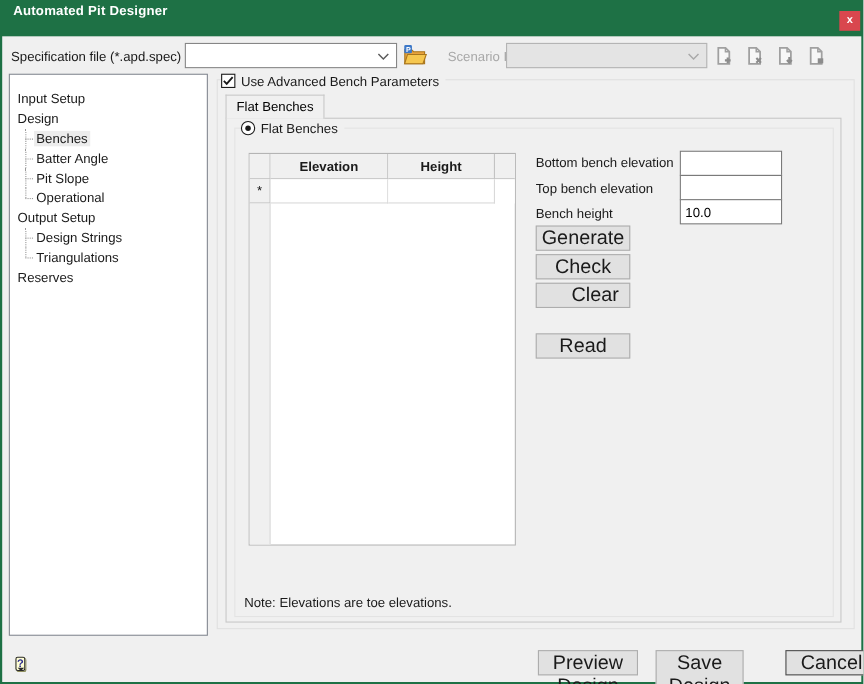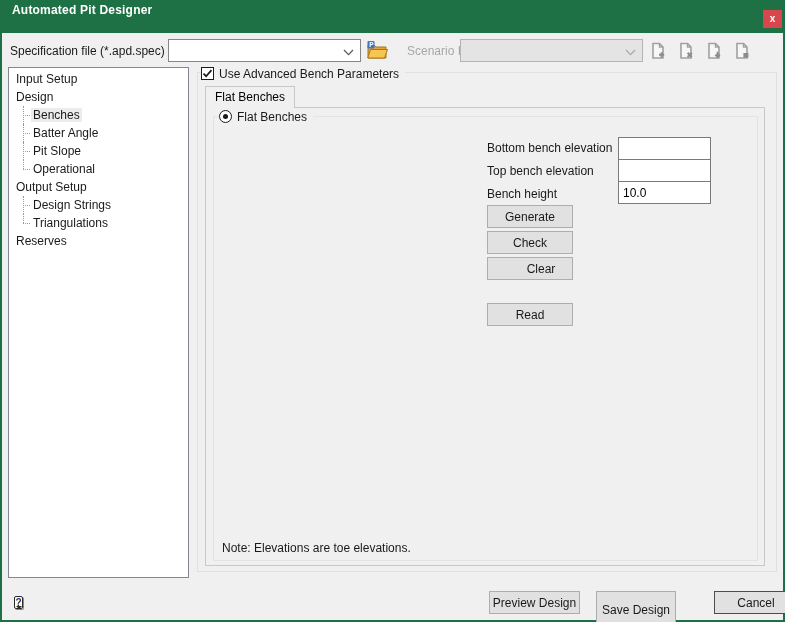--- a/index.html
+++ b/index.html
@@ -16,21 +16,21 @@
   
   .lbl { position:absolute; font-size:12px; color:#1a1a1a; white-space:nowrap; }
   .lbl.disabled { color:#a8a8a8; }
   .combo { position:absolute; height:23px; background:#fff; border:1px solid #868686; display:flex; align-items:center; justify-content:flex-end; }
   .combo .chev { margin-right:6px; }
   .combo.disabled { background:#e4e4e4; border-color:#b4b4b4; }
   .icon-btn { position:absolute; background:none; border:none; padding:0; cursor:pointer; }
 
   
   .tree { position:absolute; left:8px; top:67px; width:181px; height:511px; background:#fff; border:1px solid #828790; overflow:hidden; }
-  .tree ul { list-style:none; padding-top:2px; }
+  .tree ul { list-style:none; padding-top:13px; }
   .tree li { position:relative; height:18px; line-height:18px; font-size:12px; color:#1a1a1a; padding-left:5px; cursor:default; white-space:nowrap; }
   .tree li.lvl1 { padding-left:22px; }
   .tree li.lvl1::before { content:""; position:absolute; left:14px; top:0; height:100%; border-left:1px dotted #9a9a9a; }
   .tree li.lvl1.last::before { height:9px; }
   .tree li.lvl1::after { content:""; position:absolute; left:14px; top:9px; width:7px; border-top:1px dotted #9a9a9a; }
   .tree li span { padding:0 2px; }
   .tree li.selected span { background:#ececec; }
 
   
   .groupbox { position:absolute; border:1px solid #e0e0e0; }
@@ -48,21 +48,21 @@
   .gh { background:#f0f0f0; border-right:1px solid #c3c3c3; border-bottom:1px solid #c3c3c3; height:23px;
         font-size:12px; font-weight:700; text-align:center; line-height:22px; color:#1a1a1a; }
   .gc { background:#fff; border-right:1px solid #d9d9d9; border-bottom:1px solid #d9d9d9; height:22px; font-size:12px; }
   .rowhdr { background:#f0f0f0; border-right:1px solid #c3c3c3; border-bottom:1px solid #c3c3c3; width:19px;
             text-align:center; font-size:12px; line-height:20px; color:#1a1a1a; }
   .grid-body { flex:1; display:flex; }
   .grid-body .strip { width:19px; background:#f0f0f0; border-right:1px solid #d9d9d9; }
 
   
   .field-input { position:absolute; width:93px; height:23px; border:1px solid #7a7a7a; background:#fff; font-size:12px; padding:0 4px; outline:none; }
-  .btn { position:absolute; background:#e1e1e1; border:1px solid #adadad; font-size:12px; color:#1a1a1a; cursor:pointer; }
+  .btn { position:absolute; background:#e1e1e1; border:1px solid #adadad; font-size:18px; color:#1a1a1a; cursor:pointer; }
   .btn.dark { border-color:#4d4d4d; }
 
   
   .help-btn { position:absolute; left:10px; top:592px; width:17px; height:19px; cursor:pointer; background:none; border:none; }
   .help-bubble { position:relative; width:15px; height:13px; background:#ffffd6; border:1px solid #2a2a2a; border-radius:2px;
                  box-shadow:1px 1px 0 #8f8f5e; font-size:10px; font-weight:700; color:#26268c; text-align:center; line-height:12px; }
   .help-bubble::after { content:""; position:absolute; left:1px; bottom:-4px; border:3px solid transparent; border-top-color:#2a2a2a; }
 </style>
 </head>
 <body>
@@ -160,20 +160,37 @@
   <div class="tabpage"></div>
 
   <div class="groupbox" style="left:213px; top:116px; width:545px; height:445px; border-color:#e3e3e3; z-index:2;"></div>
   <div class="caption" style="left:219px; top:109px; z-index:4;">
     <span class="radio">
         <span class="dot"></span>
       </span>
     <span>Flat Benches</span>
   </div>
 
+  <div class="grid" style="z-index:3;">
+    <div class="grid-row">
+      <div class="gh" style="width:19px;"></div>
+      <div class="gh" style="width:107px;">Elevation</div>
+      <div class="gh" style="width:97px;">Height</div>
+      <div class="gh" style="flex:1; border-right:none;"></div>
+    </div>
+    <div class="grid-row">
+      <div class="rowhdr" style="height:22px;">*</div>
+      <div class="gc" style="width:107px;"></div>
+      <div class="gc" style="width:97px;"></div>
+      <div class="gc" style="flex:1; border-right:none; border-bottom:none;"></div>
+    </div>
+    <div class="grid-body">
+      <div class="strip"></div>
+    </div>
+  </div>
 
   <div class="lbl" style="left:487px; top:141px; z-index:3;">Bottom bench elevation</div>
   <div class="lbl" style="left:487px; top:164px; z-index:3;">Top bench elevation</div>
   <div class="lbl" style="left:487px; top:187px; z-index:3;">Bench height</div>
   <input class="field-input" style="left: 618px; top: 137px; z-index: 3;" value="">
   <input class="field-input" style="left: 618px; top: 159px; z-index: 3;" value="">
   <input class="field-input" style="left: 618px; top: 181px; z-index: 3;" value="10.0">
 
   <button class="btn" style="left:487px; top:205px; width:86px; height:23px; z-index:3;">Generate</button>
   <button class="btn" style="left:487px; top:231px; width:86px; height:23px; z-index:3;">Check</button>

